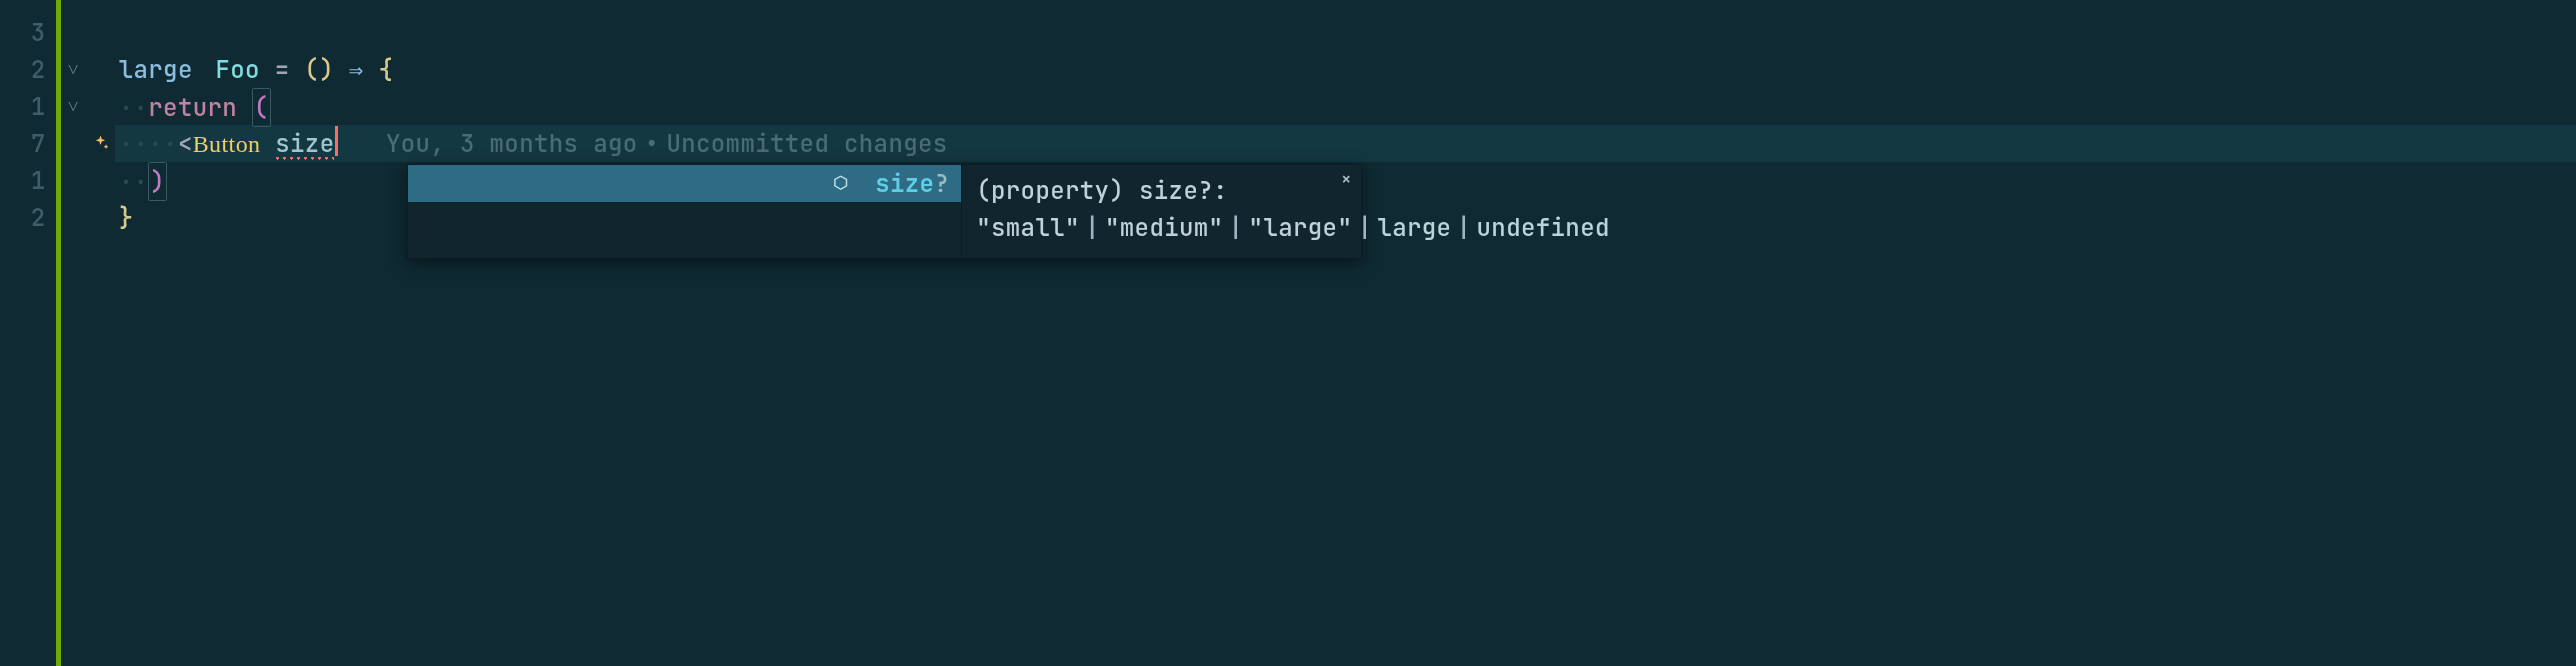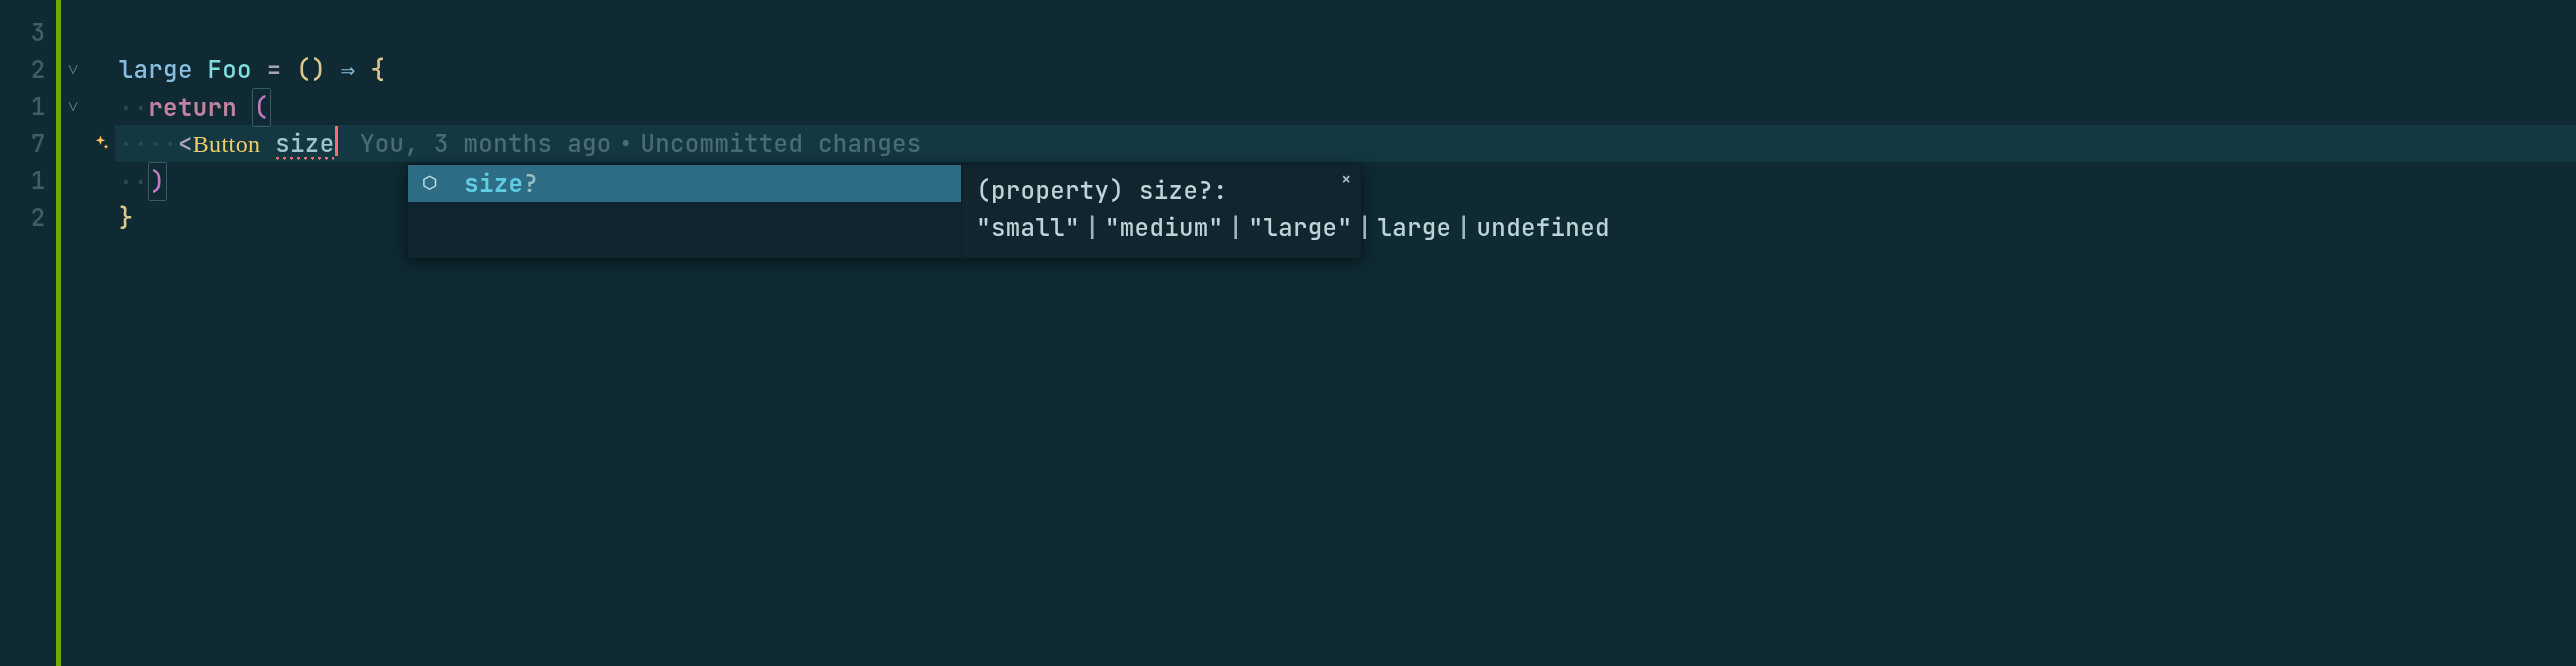--- a/index.html
+++ b/index.html
@@ -60,23 +60,23 @@
   }
   .fold-col .cell{height:37px;line-height:37px;text-align:center;color:#6a8994;font-size:19px;}
   .fold-col .v::before{content:"˅";}
   .ai-col{flex:0 0 30px;padding-top:14px;}
   .ai-col .cell{height:37px;display:flex;align-items:center;justify-content:center;}
   .ai-ico{position:relative;width:19px;height:19px;}
   .ai-ico svg{display:block;}
   .code{flex:1;padding-top:14px;position:relative;}
   .code .line{height:37px;line-height:37px;white-space:pre;position:relative;padding-left:3.5px;}
   .line .ws{color:#274a55;}
-  .kw{color:var(--keyword);font-weight:bold;}
+  .kw{color:var(--keyword);}
   .kconst{color:var(--const);}
-  .id{color:var(--ident);}
+  .id{color:var(--ident);margin-left:8px;}
   .eq{color:var(--punct);}
   .arrow{color:var(--const);}
   .by{color:var(--bracket-y);}
   .pp{color:var(--punct2);}
   .comp{color:var(--component);font-family:Liberation Serif, serif;}
   .lt{color:var(--punct);}
   .prop{color:var(--prop);position:relative;}
   .err{position:relative;}
   .err::after{
     content:"";position:absolute;left:0;right:0;bottom:-1.7px;height:3.5px;
@@ -85,38 +85,39 @@
   }
   .cursor{
     display:inline-block;width:2.6px;height:30px;background:var(--cursorc);
     vertical-align:-4.3px;margin-left:0.9px;
   }
   .box-br{display:inline-block;border:0.9px solid #3a5a64;border-radius:1.7px;padding:0 0.9px;margin:0 0;}
   .hiline-bg{
     position:absolute;left:0;right:0;height:37px;background:var(--linehi);z-index:0;
   }
   .line > *{position:relative;z-index:1;}
-  .blame{color:var(--blame);margin-left:22px;}
+  .blame{color:var(--blame);margin-left:48px;}
   .blame .dot{padding:0 7px;}
 
   
   .popup{
     position:absolute;
     display:flex;
     border:0.9px solid var(--popup-border);
     border-radius:1.7px;
     box-shadow:0 3.5px 15.7px rgba(0,0,0,.5);
     background:var(--popup-bg);
     z-index:10;
   }
   .popup-list{min-width:553px;}
   .popup-item{
     display:flex;align-items:center;gap:25px;
     height:37px;line-height:37px;padding:0 12px;
     color:#bcd4d8;
+    justify-content:flex-end;
   }
   .popup-item.selected{background:var(--sel);color:#fff;}
   .popup-item .match{color:#5fcde4;font-weight:700;}
   .popup-item .q{color:#9cbcc4;}
   .pi-ico{flex:0 0 19px;display:flex;align-items:center;justify-content:center;}
   .pi-ico svg{display:block;}
   .popup-doc{
     border-left:0.9px solid #0b1c23;
     padding:7px 14px 12px 14px;
     min-width:374px;max-width:400px;

